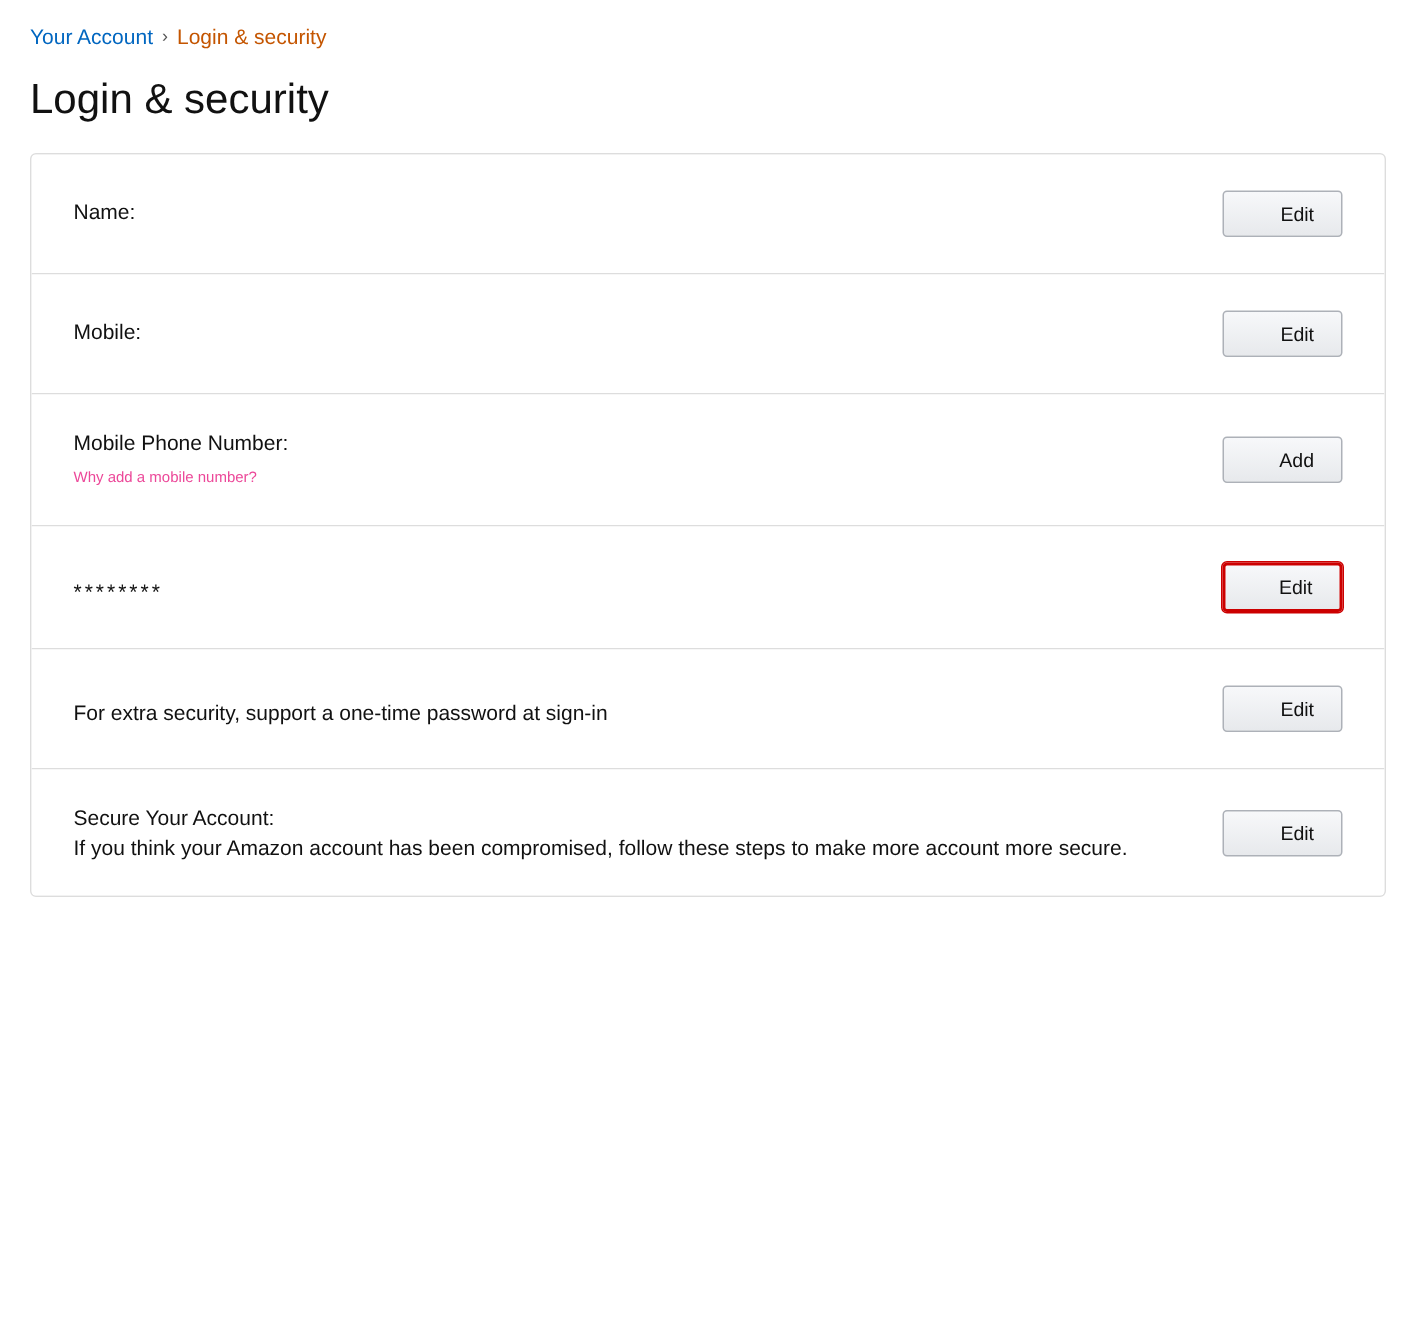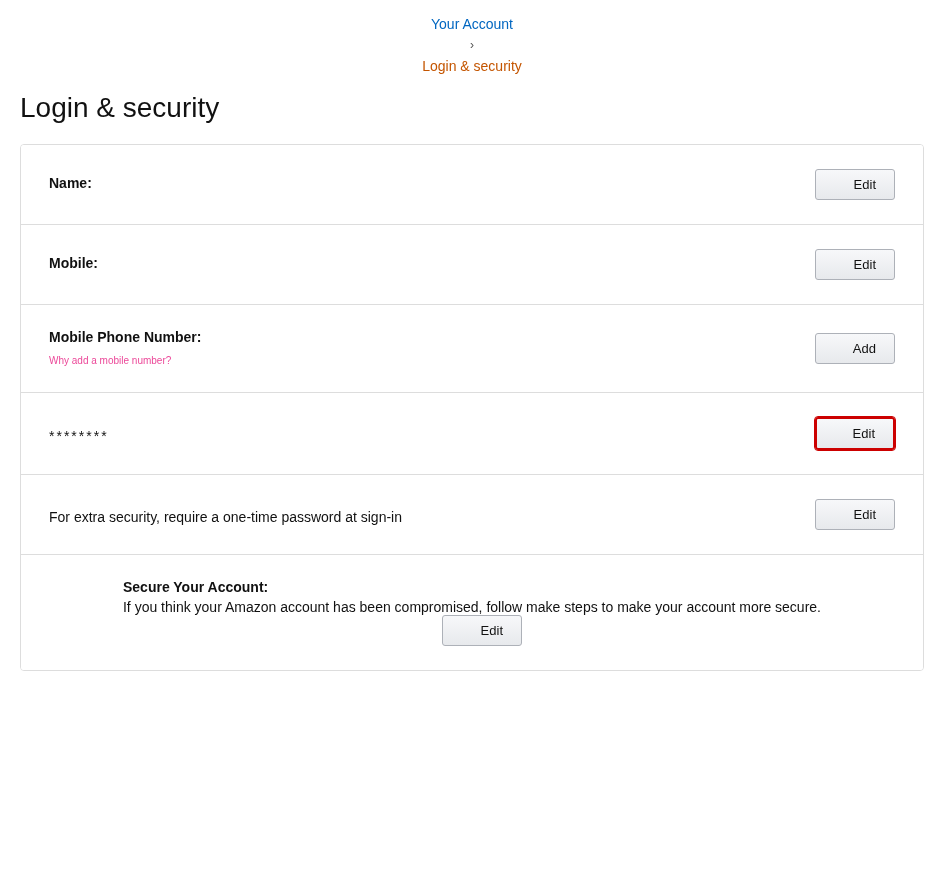--- a/index.html
+++ b/index.html
@@ -19,21 +19,20 @@
       max-width: 944px;
       padding: 16px 20px;
     }
 
     .breadcrumb {
       display: flex;
       align-items: center;
       gap: 6px;
       margin-bottom: 18px;
       font-size: 14px;
-      flex-direction: column;
     }
 
     .breadcrumb-link {
       color: #0066c0;
       text-decoration: none;
       cursor: pointer;
     }
 
     .breadcrumb-separator {
       color: #555;
@@ -61,29 +60,28 @@
       display: flex;
       align-items: center;
       justify-content: space-between;
       padding: 24px 28px;
       border-bottom: 1px solid #dddddd;
       background: #ffffff;
     }
 
     .settings-row:last-child {
       border-bottom: none;
-      flex-direction: column;
     }
 
     .settings-row-content {
       flex: 1;
     }
 
     .settings-label {
-      font-weight: 700;
+      font-weight: 400;
       font-size: 14px;
       color: #111111;
       margin-bottom: 4px;
     }
 
     .settings-value {
       font-size: 14px;
       color: #111111;
       margin-top: 4px;
     }
@@ -169,27 +167,27 @@
 
     <div class="settings-row">
       <div class="settings-row-content">
         <div class="password-dots">********</div>
       </div>
       <button class="edit-button edit-button-highlighted">Edit</button>
     </div>
 
     <div class="settings-row">
       <div class="settings-row-content">
-        <div class="settings-description">For extra security, require a one-time password at sign-in</div>
+        <div class="settings-description">For extra security, support a one-time password at sign-in</div>
       </div>
       <button class="edit-button">Edit</button>
     </div>
 
     <div class="settings-row">
       <div class="settings-row-content">
         <div class="settings-label">Secure Your Account:</div>
-        <div class="settings-description">If you think your Amazon account has been compromised, follow make steps to make your account more secure.</div>
+        <div class="settings-description">If you think your Amazon account has been compromised, follow these steps to make more account more secure.</div>
       </div>
       <button class="edit-button">Edit</button>
     </div>
 
   </div>
 </div>
 
 </body></html>

